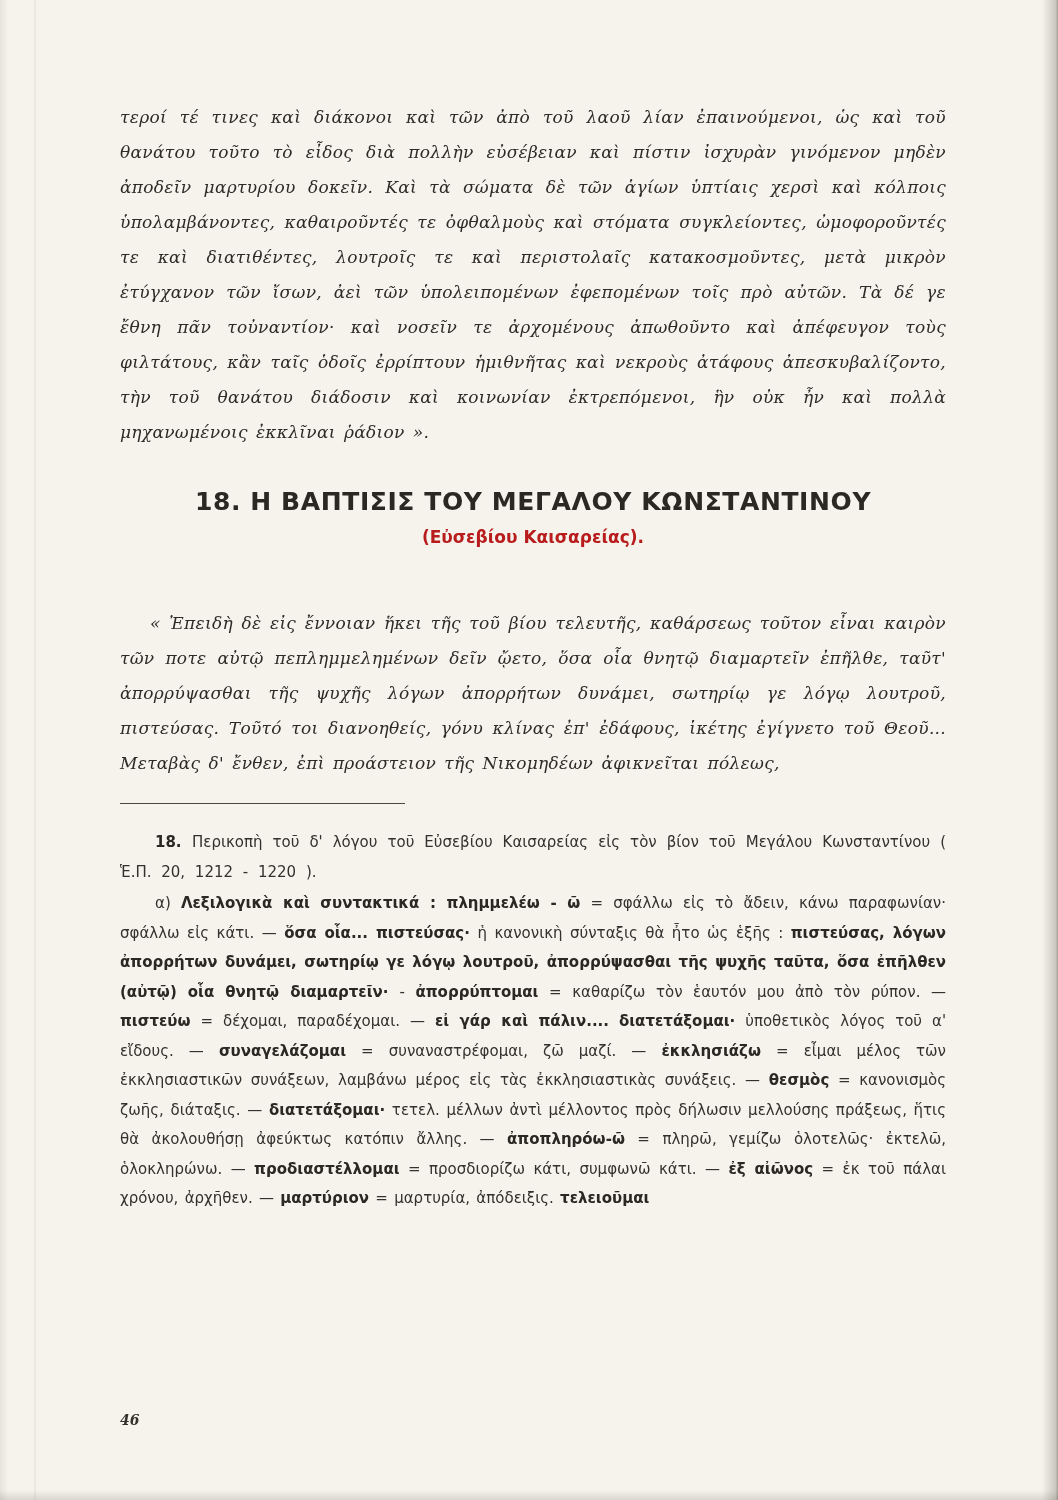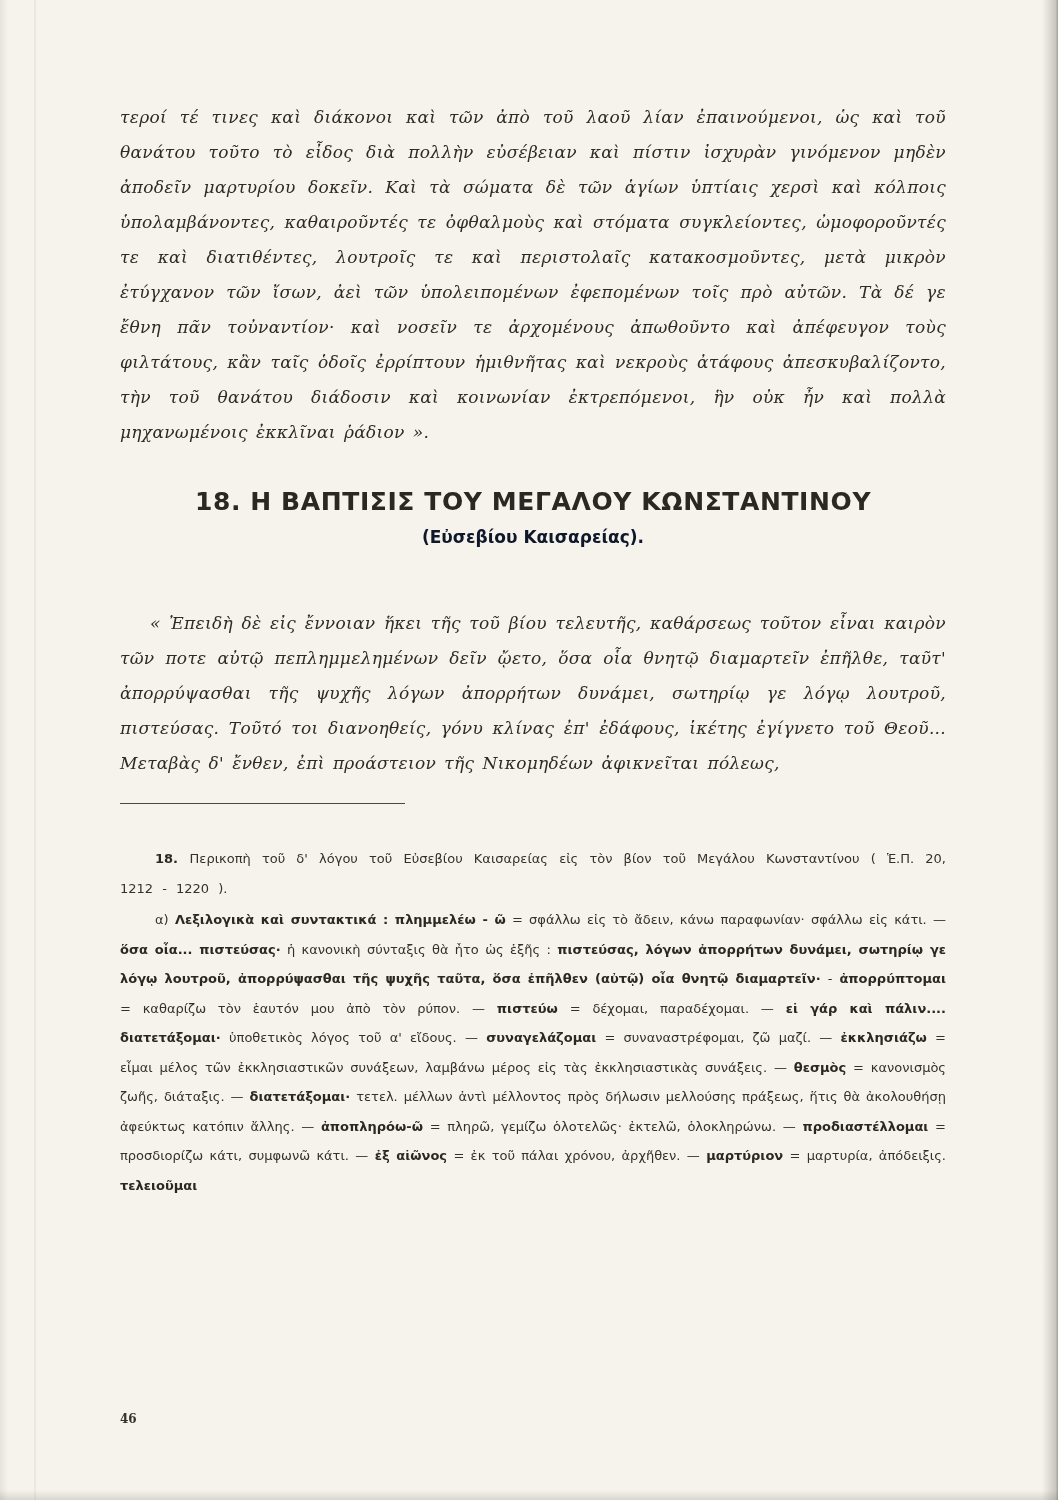--- a/index.html
+++ b/index.html
@@ -68,57 +68,58 @@
     letter-spacing: 0.6px;
     color: #2b2824;
   }
   .section-subheading {
     margin: 8px 0 0 0;
     font-family: "DejaVu Sans", sans-serif;
     font-weight: bold;
     font-size: 17px;
     line-height: 26px;
     text-align: center;
-    color: #0f172a;
+    color: #b91c1c;
   }
 
   .passage-baptism-wrap { margin-top: 56px; }
 
   .footnote-rule {
     border: none;
     border-top: 1.6px solid #4b4740;
     width: 285px;
     margin: 22px 0 0 0;
   }
 
   .footnotes {
-    margin-top: 40px;
+    margin-top: 24px;
     font-family: "DejaVu Sans", sans-serif;
-    font-size: 13px;
+    font-size: 15px;
     line-height: 29.5px;
     text-align: justify;
     color: #34312c;
   }
   .footnote {
     margin: 0;
     text-indent: 35px;
     word-spacing: 1.5px;
   }
   .footnote.source-note { word-spacing: 5px; }
   .footnote + .footnote { margin-top: 2px; }
   .footnotes .b { font-weight: bold; color: #2b2823; }
 
   .page-number {
     position: absolute;
     left: 120px;
     top: 1412px;
     font-family: "DejaVu Serif", serif;
     font-weight: 600;
-    font-size: 12px;
+    font-size: 14px;
     color: #35322c;
+    font-style: italic;
   }
 </style>
 </head>
 <body>
 
 <div class="scan-edge-left"></div>
 <div class="scan-crease"></div>
 <div class="scan-edge-right"></div>
 <div class="scan-edge-bottom"></div>
 

